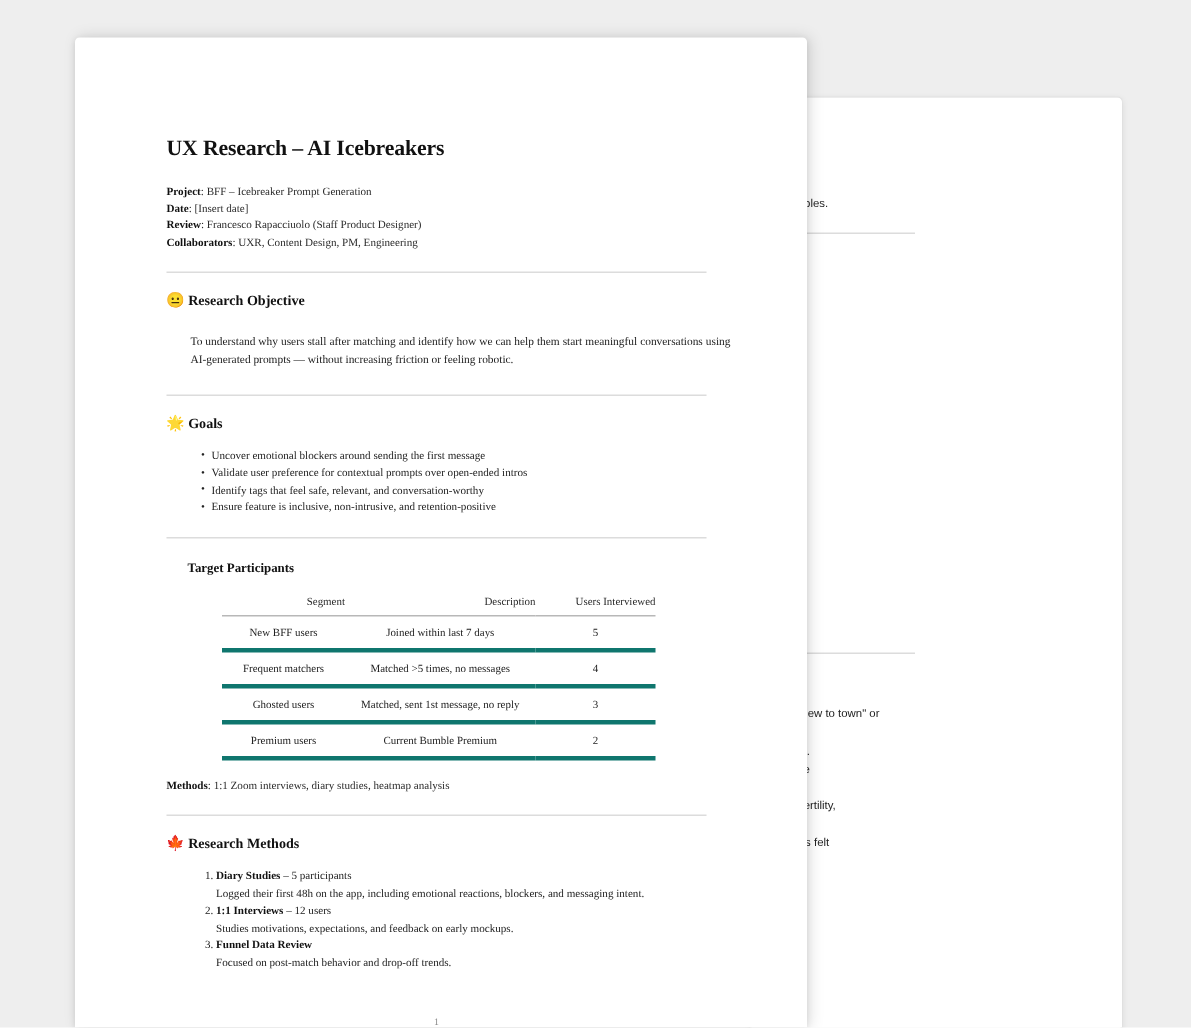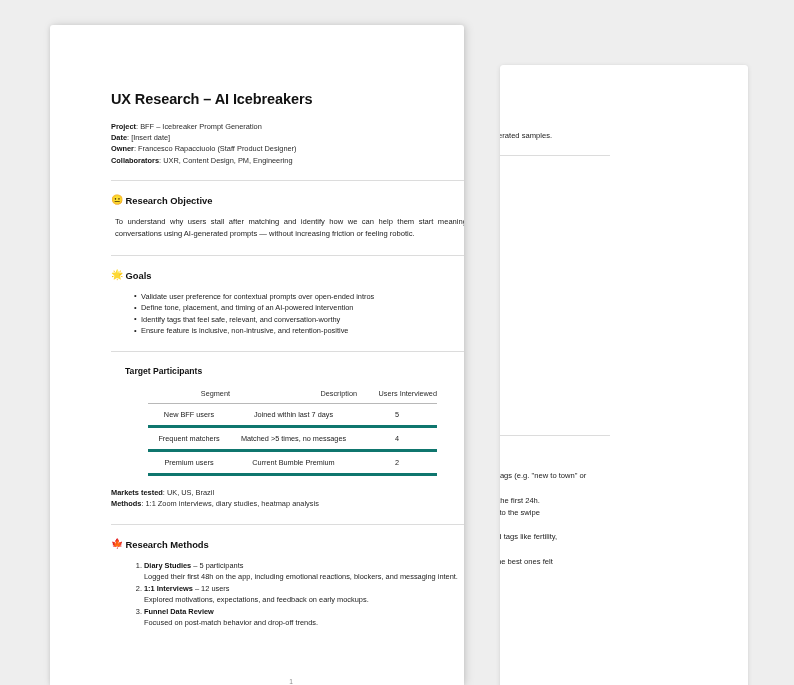--- a/index.html
+++ b/index.html
@@ -27,26 +27,27 @@
     width: 248px;
     height: 640px;
     border-radius: 3px 3px 0 0;
     box-shadow: 0 1px 5px rgba(0,0,0,0.10), 0 0 1px rgba(0,0,0,0.08);
     z-index: 1;
     overflow: hidden;
   }
   #page-1 {
     left: 50px;
     top: 25px;
-    width: 414px;
+    width: 488px;
     height: 660px;
     border-radius: 3px 3px 0 0;
     box-shadow: 2px 0 10px rgba(0,0,0,0.13), 0 1px 4px rgba(0,0,0,0.10);
     z-index: 2;
     overflow: hidden;
+    font-family: Liberation Serif, serif;
   }
 
   
   .p1-body {
     position: absolute;
     left: 61px;
     top: 66px;
     width: 360px;
     color: #1a1a1a;
   }
@@ -87,21 +88,21 @@
     line-height: 1;
     display: inline-block;
   }
 
   .para {
     font-size: 7.6px;
     line-height: 12.4px;
     color: #222222;
     text-align: justify;
     width: 360px;
-    margin: 4px;
+    margin: 16px;
   }
 
   ul.goals {
     margin: 0;
     padding: 0 0 0 30px;
     list-style: none;
   }
   ul.goals li {
     font-size: 7.4px;
     line-height: 11.6px;
@@ -241,21 +242,21 @@
     <h1 class="doc-title">UX Research – AI Icebreakers</h1>
 
     <div>
       <div class="meta-line">
         <b>Project</b><span>: </span><span>BFF – Icebreaker Prompt Generation</span>
       </div>
       <div class="meta-line">
         <b>Date</b><span>: </span><span>[Insert date]</span>
       </div>
       <div class="meta-line">
-        <b>Owner</b><span>: </span><span>Francesco Rapacciuolo (Staff Product Designer)</span>
+        <b>Review</b><span>: </span><span>Francesco Rapacciuolo (Staff Product Designer)</span>
       </div>
       <div class="meta-line">
         <b>Collaborators</b><span>: </span><span>UXR, Content Design, PM, Engineering</span>
       </div>
     </div>
 
     <hr class="div">
 
     <div class="sec-head">
       <span class="sec-emoji">😐</span>
@@ -263,22 +264,22 @@
     </div>
     <p class="para">To understand why users stall after matching and identify how we can help them start meaningful conversations using AI-generated prompts — without increasing friction or feeling robotic.</p>
 
     <hr class="div">
 
     <div class="sec-head">
       <span class="sec-emoji">🌟</span>
       <span>Goals</span>
     </div>
     <ul class="goals">
+      <li>Uncover emotional blockers around sending the first message</li>
       <li>Validate user preference for contextual prompts over open-ended intros</li>
-      <li>Define tone, placement, and timing of an AI-powered intervention</li>
       <li>Identify tags that feel safe, relevant, and conversation-worthy</li>
       <li>Ensure feature is inclusive, non-intrusive, and retention-positive</li>
     </ul>
 
     <hr class="div">
 
     <div class="sub-head">Target Participants</div>
 
     <table class="participants">
       <thead>
@@ -293,50 +294,52 @@
           <td>New BFF users</td>
           <td>Joined within last 7 days</td>
           <td>5</td>
         </tr>
         <tr>
           <td>Frequent matchers</td>
           <td>Matched &gt;5 times, no messages</td>
           <td>4</td>
         </tr>
         <tr>
+          <td>Ghosted users</td>
+          <td>Matched, sent 1st message, no reply</td>
+          <td>3</td>
+        </tr>
+        <tr>
           <td>Premium users</td>
           <td>Current Bumble Premium</td>
           <td>2</td>
         </tr>
       </tbody>
     </table>
 
     <div class="summary">
-      <div class="meta-line">
-        <b>Markets tested</b><span>: </span><span>UK, US, Brazil</span>
-      </div>
       <div class="meta-line">
         <b>Methods</b><span>: </span><span>1:1 Zoom interviews, diary studies, heatmap analysis</span>
       </div>
     </div>
 
     <hr class="div">
 
     <div class="sec-head">
       <span class="sec-emoji">🍁</span>
       <span>Research Methods</span>
     </div>
     <ol class="methods">
       <li>
         <b>Diary Studies</b><span> – 5 participants</span>
         <div class="method-desc">Logged their first 48h on the app, including emotional reactions, blockers, and messaging intent.</div>
       </li>
       <li>
         <b>1:1 Interviews</b><span> – 12 users</span>
-        <div class="method-desc">Explored motivations, expectations, and feedback on early mockups.</div>
+        <div class="method-desc">Studies motivations, expectations, and feedback on early mockups.</div>
       </li>
       <li>
         <b>Funnel Data Review</b><span></span>
         <div class="method-desc">Focused on post-match behavior and drop-off trends.</div>
       </li>
     </ol>
 
   </div>
 
   <div class="page-num">1</div>

